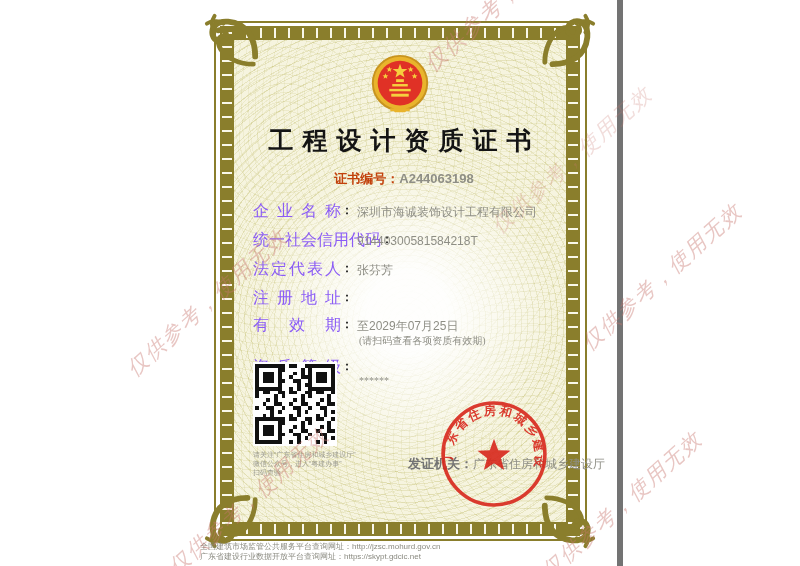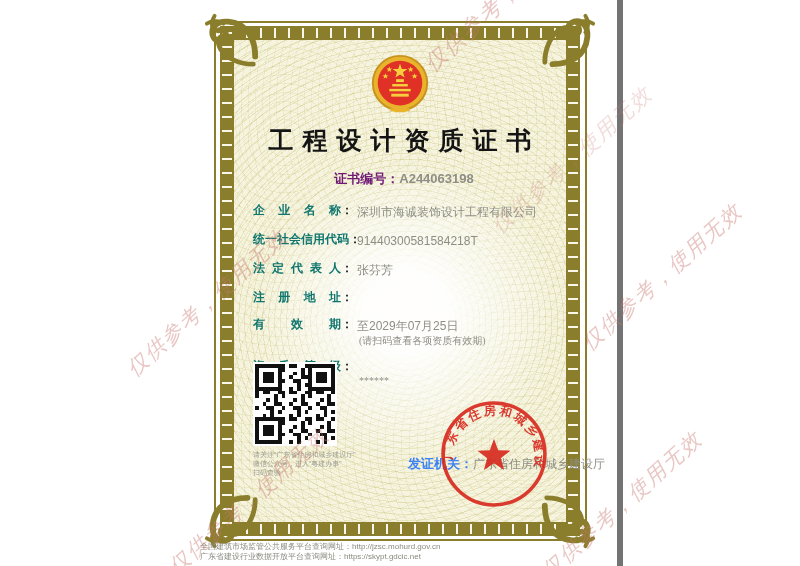--- a/index.html
+++ b/index.html
@@ -35,38 +35,38 @@
   .c-bl{left:20px;bottom:16px;transform:rotate(270deg);}
 
   .content{position:absolute;inset:0;z-index:10;}
 
   .emblem{position:absolute;left:50%;top:52px;transform:translateX(-50%);width:70px;height:66px;}
 
   .title{position:absolute;top:124px;left:0;right:0;text-align:center;
     font-size:25px;font-weight:bold;color:#141414;letter-spacing:9px;text-indent:9px;}
 
   .certno{position:absolute;top:170px;left:0;right:0;text-align:center;font-size:13px;}
-  .certno .lab{font-weight:bold;color:#701a75;padding-left:8px;}
+  .certno .lab{font-weight:bold;color:#c2410c;padding-left:8px;}
   .certno .val{color:#8e8e85;font-weight:bold;}
 
   .fields{position:absolute;left:70px;top:203px;width:320px;}
   .frow{margin-bottom:12px;line-height:15px;white-space:nowrap;}
   .frow .lwrap{display:inline-flex;width:100px;vertical-align:top;}
-  .frow .lbl{flex:1;font-size:12px;font-weight:bold;color:#0f766e;text-align:justify;text-align-last:justify;}
+  .frow .lbl{flex:1;font-size:16px;font-weight:normal;color:#8b5cf6;text-align:justify;text-align-last:justify;}
   .frow .colon{font-size:12px;font-weight:bold;color:#1b1b1b;}
   .frow .val{font-size:12px;color:#8e8e85;margin-left:4px;}
   .frow .note{font-size:10px;color:#8e8e85;margin-left:106px;line-height:13px;font-family:Liberation Serif, serif;}
 
   .qr{position:absolute;left:70px;top:362px;width:84px;height:84px;background:#fff;padding:2px;box-sizing:border-box;}
   .qr svg{display:block;width:100%;height:100%;shape-rendering:crispEdges;}
   .qr-caption{position:absolute;left:70px;top:450px;width:120px;font-size:7px;line-height:9px;color:#9b9b90;}
 
   .issuer-row{position:absolute;left:225px;top:454px;white-space:nowrap;}
   .date-row{position:absolute;left:225px;top:482px;white-space:nowrap;}
-  .issuer-row .lab,.date-row .lab{font-size:13px;font-weight:bold;color:#3b82f6;}
+  .issuer-row .lab,.date-row .lab{font-size:13px;font-weight:bold;color:#737373;}
   .issuer-row .val,.date-row .val{font-size:12px;color:#8e8e85;}
 
   .seal{position:absolute;left:255px;top:398px;width:112px;height:112px;z-index:20;opacity:.9;}
 
   .footer{position:absolute;left:17px;top:542px;font-size:8px;line-height:10px;color:#8a8a80;white-space:nowrap;}
 
   .watermark{position:absolute;z-index:30;font-family:"DejaVu Serif",serif;font-style:italic;
     font-size:21px;letter-spacing:2px;color:rgba(199,118,112,.42);white-space:nowrap;
     transform:rotate(-42deg);transform-origin:left center;pointer-events:none;}
 </style>

